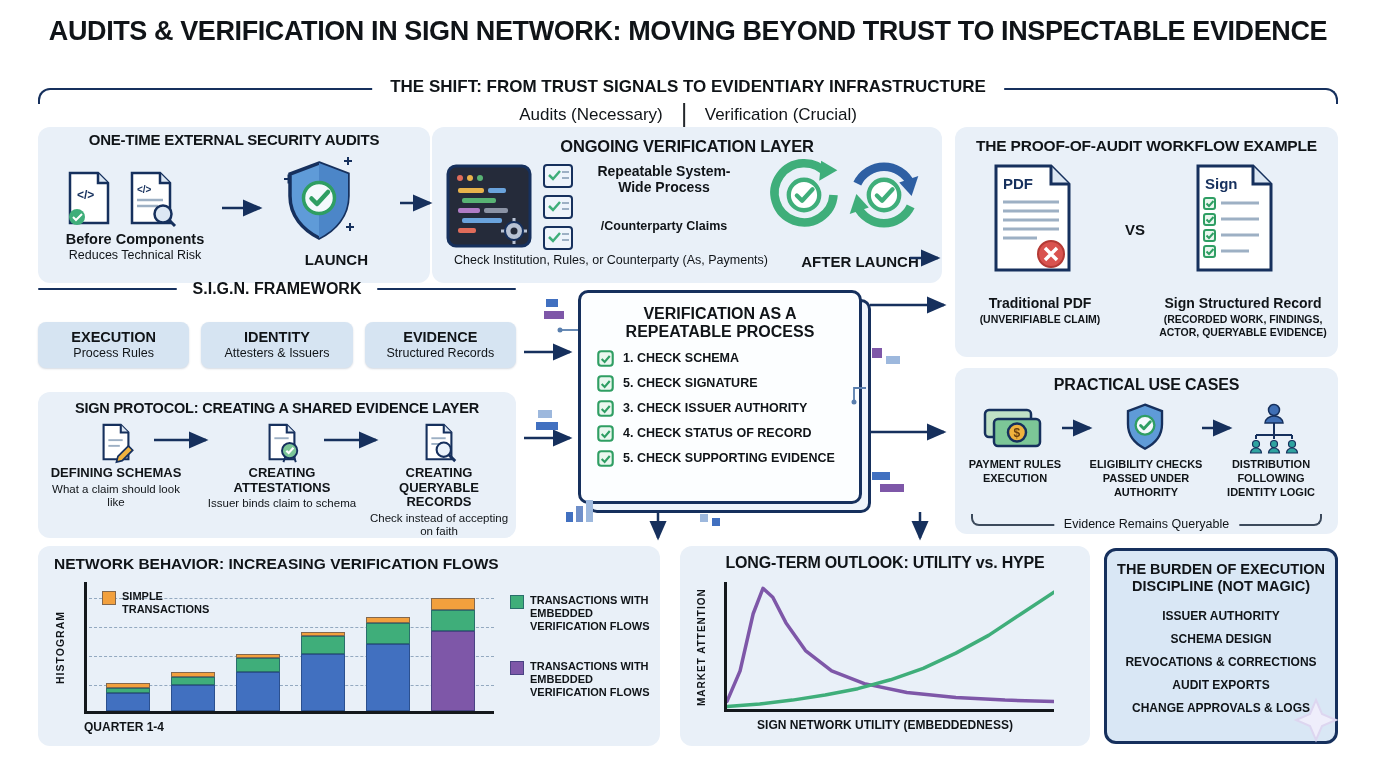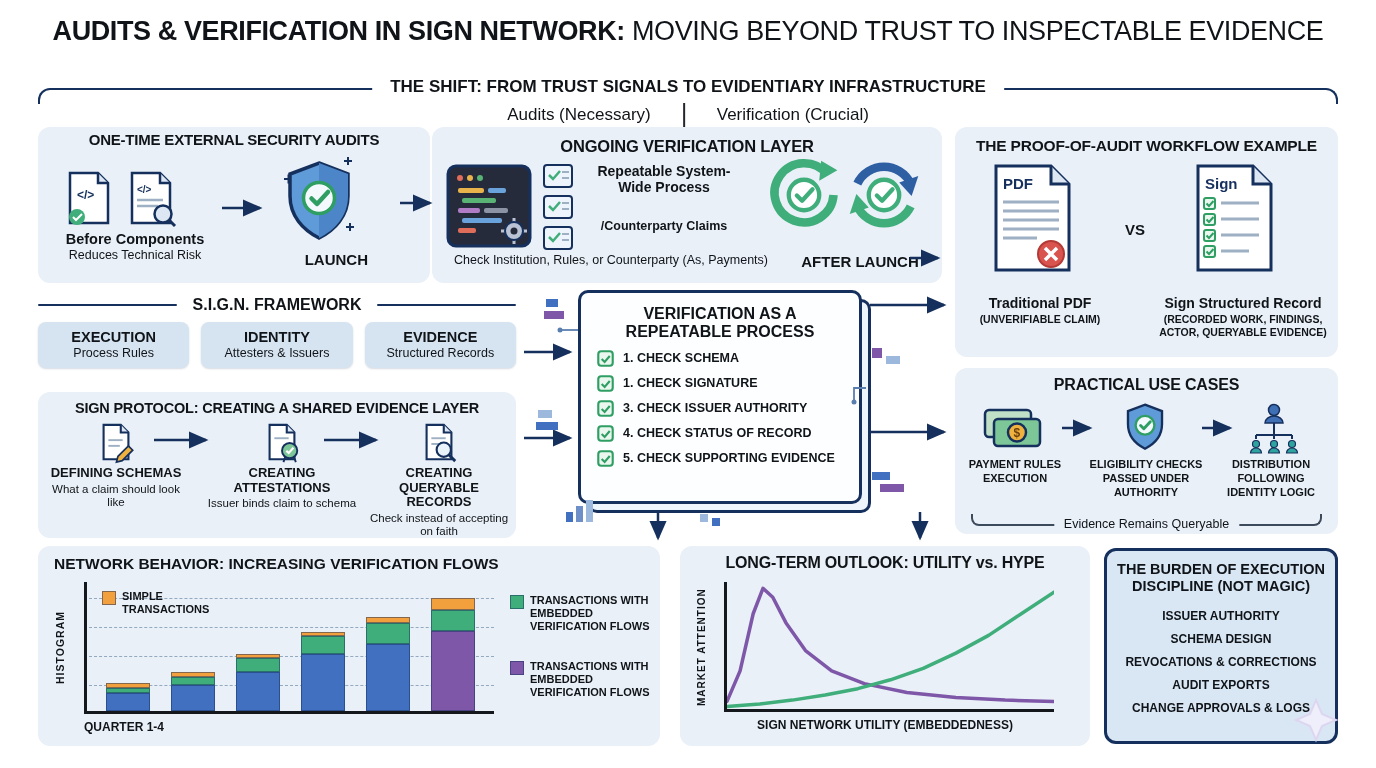--- a/index.html
+++ b/index.html
@@ -8,29 +8,29 @@
     background:#ffffff;
     font-family:"Liberation Sans","DejaVu Sans",sans-serif;
     color:#101418; overflow:hidden;
   }
   .canvas { position:relative; width:1376px; height:768px; background:#fff; }
 
   
   .header { position:absolute; top:16px; left:0; right:0; text-align:center;
             font-size:27px; letter-spacing:-0.4px; white-space:nowrap; }
   .header .strong { font-weight:800; }
-  .header .light  { font-weight:400; }
+  .header .light  { font-weight:700; }
 
   
   .shift-bracket { position:absolute; left:38px; right:38px; top:88px; height:16px;
     border:2.5px solid #16305d; border-bottom:none; border-radius:12px 12px 0 0; }
   .shift-title { position:absolute; top:77px; left:50%; transform:translateX(-50%);
     background:#fff; padding:0 18px; font-size:17px; font-weight:800; white-space:nowrap; }
   .shift-sub { position:absolute; top:103px; left:50%; transform:translateX(-50%);
-    display:flex; align-items:center; gap:32px; font-size:17px; }
+    display:flex; align-items:center; gap:20px; font-size:17px; }
   .shift-divider { width:2px; height:24px; background:#23272b; }
 
   
   .panel { position:absolute; background:#e9f0f8; border-radius:12px; }
   .ptitle { position:absolute; left:0; right:0; text-align:center; font-weight:800;
             letter-spacing:-0.2px; }
 
   
   .p1 { left:38px; top:127px; width:392px; height:156px; }
   .p1 .ptitle { top:4px; font-size:15px; }
@@ -63,21 +63,21 @@
   .p3-pdf { position:absolute; left:36px; top:35px; }
   .p3-vs { position:absolute; left:156px; top:94px; width:48px; text-align:center;
            font-weight:800; font-size:15px; }
   .p3-sign { position:absolute; left:238px; top:35px; }
   .p3-cap-left { position:absolute; left:4px; top:168px; width:162px; text-align:center; }
   .p3-cap-right { position:absolute; left:198px; top:168px; width:180px; text-align:center; }
   .p3 .ct { font-weight:800; font-size:14px; }
   .p3 .cs { font-size:10.5px; font-weight:700; margin-top:2px; line-height:1.25; }
 
   
-  .fw-head { position:absolute; left:38px; top:296px; width:478px; display:flex;
+  .fw-head { position:absolute; left:38px; top:280px; width:478px; display:flex;
              align-items:center; gap:16px; }
   .fw-head .line { flex:1; height:2.5px; background:#16305d; border-radius:2px; }
   .fw-head .t { font-weight:800; font-size:16px; white-space:nowrap; }
   .fw-row { position:absolute; left:38px; top:322px; width:478px; display:flex; gap:12px; }
   .fw-box { flex:1; background:#d6e4f2; border-radius:8px; text-align:center;
             padding:7px 4px 8px; box-shadow:0 1px 2px rgba(22,48,93,.18); }
   .fw-box .t { font-weight:800; font-size:14.5px; }
   .fw-box .s { font-size:12.5px; margin-top:1px; }
 
   
@@ -391,21 +391,21 @@
             <rect x="1.5" y="1.5" width="17" height="17" rx="3.5" fill="#eaf7ef" stroke="#2f9e63" stroke-width="2.5"></rect>
             <path d="M5.5 10.5 l3.5 3.5 l6 -7" stroke="#2f9e63" stroke-width="2.5" fill="none"></path>
           </svg>
         <span class="lbl">1. CHECK SCHEMA</span>
       </div>
       <div class="card-row">
         <svg width="17" height="17" viewBox="0 0 20 20">
             <rect x="1.5" y="1.5" width="17" height="17" rx="3.5" fill="#eaf7ef" stroke="#2f9e63" stroke-width="2.5"></rect>
             <path d="M5.5 10.5 l3.5 3.5 l6 -7" stroke="#2f9e63" stroke-width="2.5" fill="none"></path>
           </svg>
-        <span class="lbl">1. CHECK SIGNATURE</span>
+        <span class="lbl">5. CHECK SIGNATURE</span>
       </div>
       <div class="card-row">
         <svg width="17" height="17" viewBox="0 0 20 20">
             <rect x="1.5" y="1.5" width="17" height="17" rx="3.5" fill="#eaf7ef" stroke="#2f9e63" stroke-width="2.5"></rect>
             <path d="M5.5 10.5 l3.5 3.5 l6 -7" stroke="#2f9e63" stroke-width="2.5" fill="none"></path>
           </svg>
         <span class="lbl">3. CHECK ISSUER AUTHORITY</span>
       </div>
       <div class="card-row">
         <svg width="17" height="17" viewBox="0 0 20 20">

